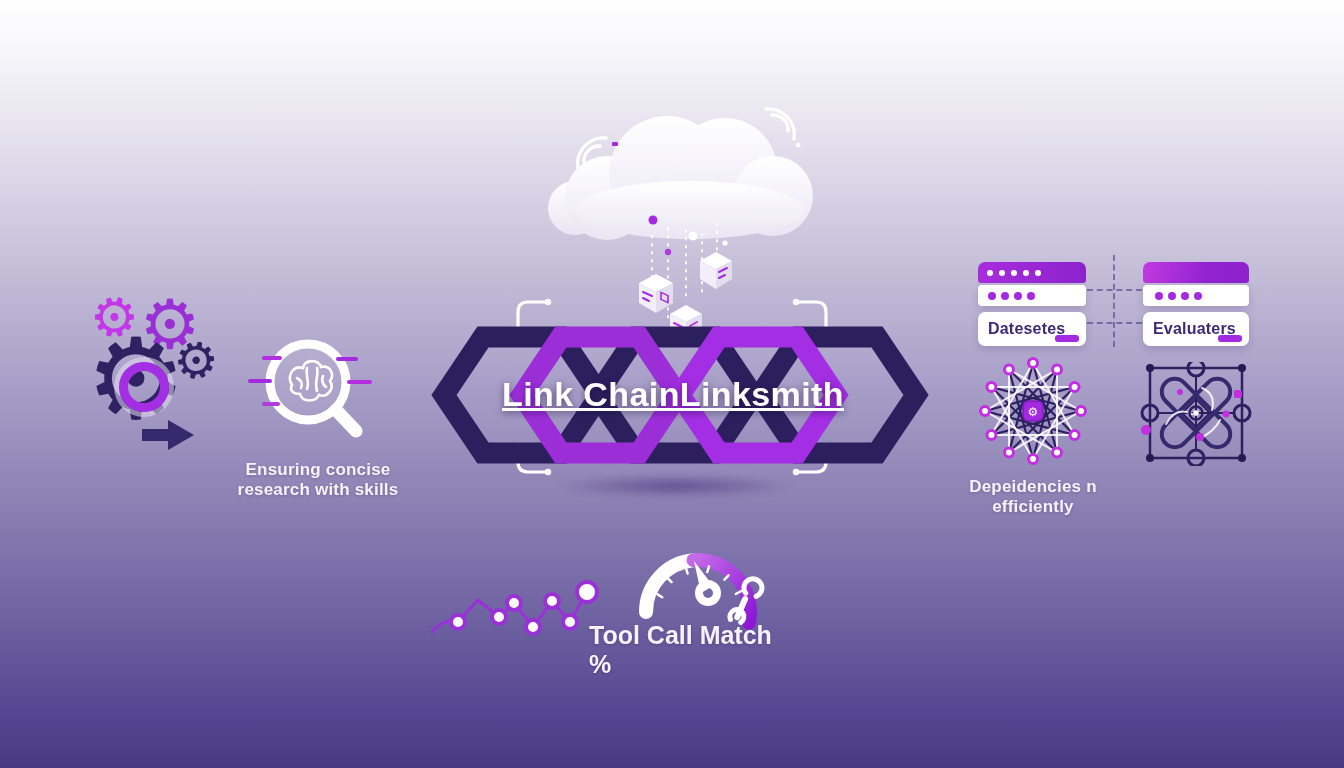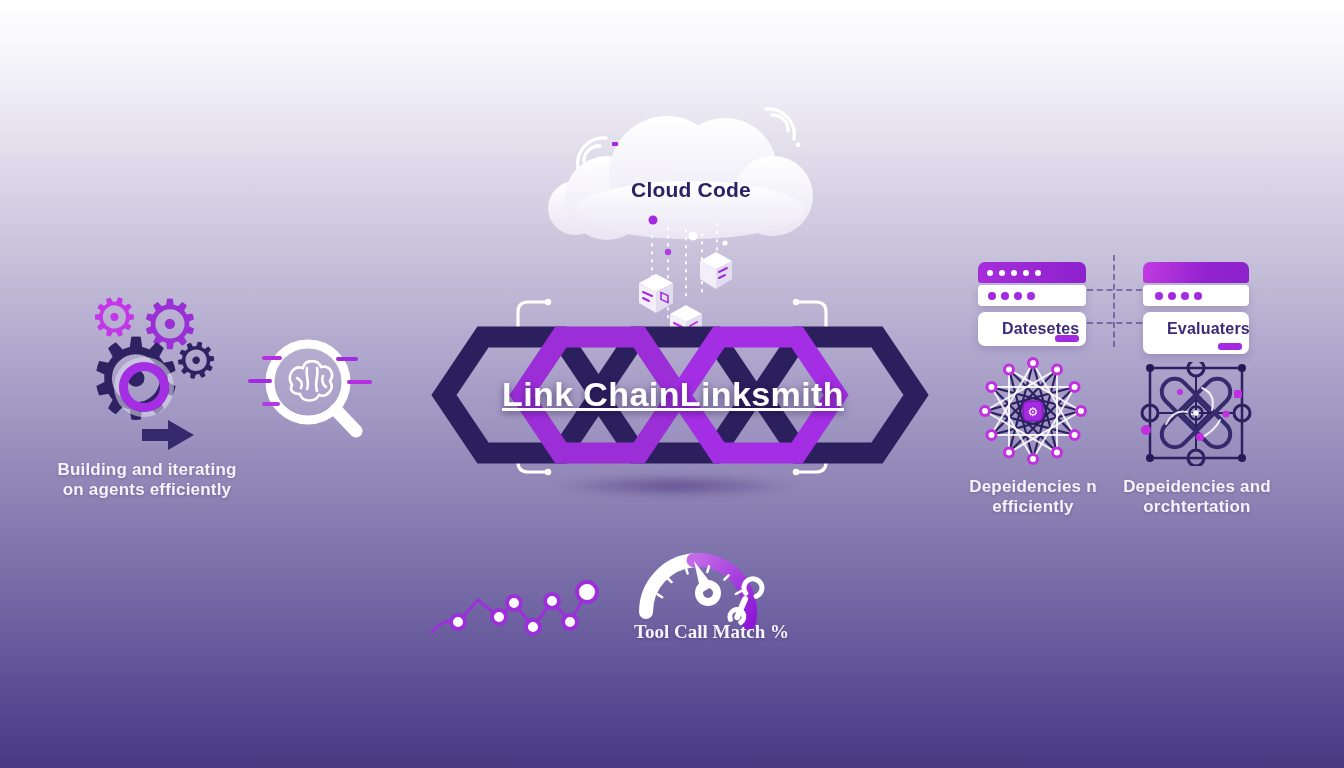--- a/index.html
+++ b/index.html
@@ -18,28 +18,27 @@
     transform:translate(-50%,-50%);user-select:none;
   }
   .cloud-label{
     color:#2c2166;font-weight:700;font-size:21px;text-align:center;letter-spacing:.2px;
   }
   .hero-title{
     color:#ffffff;font-weight:700;font-size:34px;text-align:center;letter-spacing:.4px;
     text-shadow:0 2px 7px rgba(25,12,60,0.55);white-space:nowrap;
   }
   .card{background:#ffffff;border-radius:7px;box-shadow:0 3px 8px rgba(50,30,100,0.18);}
-  .card-label{color:#3b2b78;font-weight:700;font-size:16px;line-height:34px;padding-left:24px;letter-spacing:.2px;}
+  .card-label{color:#3b2b78;font-weight:700;font-size:16px;line-height:34px;padding-left:10px;letter-spacing:.2px;}
   .pill{position:absolute;background:#a32ae0;border-radius:3px;}
   .hdash{position:absolute;border-top:2px dashed rgba(76,58,140,0.6);}
   .vdash{position:absolute;border-left:2px dashed rgba(76,58,140,0.6);}
   .gauge-label{
-    color:#f5f3fb;font-weight:700;font-size:19px;text-align:right;
+    color:#f5f3fb;font-weight:700;font-size:25px;text-align:left;
     text-shadow:0 1px 3px rgba(40,20,80,0.3);
-    font-family:Liberation Serif, serif;
   }
   .chain-shadow{
     position:absolute;left:552px;top:474px;width:246px;height:24px;border-radius:50%;
     background:radial-gradient(ellipse at center,rgba(58,28,110,0.5) 0%,rgba(58,28,110,0.0) 70%);
     filter:blur(3px);
   }
 </style>
 </head>
 <body>
 
@@ -54,21 +53,20 @@
     </defs>
     <g fill="url(#cloudG)">
       <circle cx="30" cy="100" r="27"></circle>
       <circle cx="62" cy="90" r="42"></circle>
       <circle cx="122" cy="66" r="58"></circle>
       <circle cx="180" cy="62" r="52"></circle>
       <circle cx="228" cy="88" r="40"></circle>
       <ellipse cx="145" cy="102" rx="114" ry="29"></ellipse>
     </g>
   </svg>
-  <div class="abs cloud-label" style="left:601px;top:178px;width:180px;">Cloud Code</div>
 
   <svg class="abs" style="left:562px;top:118px;" width="62" height="62" viewBox="0 0 62 62">
     <g fill="none" stroke="#ffffff" stroke-width="3.4" stroke-linecap="round">
       <path d="M 16,50 A 26,26 0 0 1 44,20"></path>
       <path d="M 22,44 A 15,15 0 0 1 38,28"></path>
     </g>
     <circle cx="25" cy="52" r="2.2" fill="#ffffff"></circle>
     <rect x="50" y="24" width="6" height="4" rx="1" fill="#a32ae0"></rect>
   </svg>
 
@@ -161,43 +159,43 @@
   <div class="gear" style="left:114px;top:318px;font-size:54px;color:#c437e8;transform:translate(-50%,-50%) rotate(18deg);">⚙</div>
   <div class="gear" style="left:170px;top:325px;font-size:68px;color:#9a2fd6;">⚙</div>
   <div class="gear" style="left:196px;top:361px;font-size:50px;color:#2e2263;transform:translate(-50%,-50%) rotate(12deg);">⚙</div>
   <div class="gear" style="left:136px;top:379px;font-size:112px;color:#2e2263;">⚙</div>
   <div class="abs" style="left:119px;top:362px;width:32px;height:32px;border:9px solid #a42ee4;border-radius:50%;box-shadow:0 0 0 5px rgba(228,222,240,0.55);"></div>
 
   <svg class="abs" style="left:140px;top:418px;" width="56" height="34" viewBox="0 0 56 34">
     <path d="M 2,11 H 28 V 2 L 54,17 L 28,32 V 23 H 2 Z" fill="#352a6e"></path>
   </svg>
 
-  <div class="abs caption" style="left:47px;top:460px;width:200px;">
-    <div>Building and iterating</div>
-    <div>on agents efficiently</div>
-  </div>
 
   <svg class="abs" style="left:255px;top:330px;" width="120" height="120" viewBox="0 0 120 120">
     <circle cx="53" cy="52" r="38" fill="rgba(255,255,255,0.07)" stroke="#ffffff" stroke-width="9"></circle>
     <line x1="81" y1="80" x2="101" y2="101" stroke="#ffffff" stroke-width="13" stroke-linecap="round"></line>
     <g fill="none" stroke="#ffffff" stroke-width="2.6" stroke-linecap="round">
       <path d="M 37,55 C 31,45 39,35 48,38 C 50,29 63,29 66,37 C 75,35 80,44 75,51 C 80,59 72,68 64,65 C 60,73 47,72 45,64 C 38,64 34,60 37,55 Z"></path>
       <path d="M 52,38 C 50,46 55,51 52,59"></path>
       <path d="M 62,38 C 64,46 59,52 62,61"></path>
       <path d="M 42,48 C 46,50 48,54 46,58"></path>
       <path d="M 68,46 C 66,50 68,55 71,57"></path>
     </g>
   </svg>
 
   <div class="abs" style="left:262px;top:356px;width:20px;height:4px;border-radius:2px;background:#b52fe0;"></div>
   <div class="abs" style="left:248px;top:379px;width:24px;height:4px;border-radius:2px;background:#a32ae0;"></div>
   <div class="abs" style="left:262px;top:402px;width:18px;height:4px;border-radius:2px;background:#b23be0;"></div>
   <div class="abs" style="left:336px;top:357px;width:22px;height:4px;border-radius:2px;background:#a32ae0;"></div>
   <div class="abs" style="left:347px;top:380px;width:25px;height:4px;border-radius:2px;background:#b52fe0;"></div>
 
+  <div class="abs caption" style="left:218px;top:460px;width:200px;">
+    <div>Ensuring concise</div>
+    <div>research with skills</div>
+  </div>
 
   <div class="vdash" style="left:1113px;top:255px;height:92px;"></div>
   <div class="hdash" style="left:1087px;top:289px;width:55px;"></div>
   <div class="hdash" style="left:1087px;top:322px;width:55px;"></div>
 
   <div class="abs" style="left:978px;top:262px;width:108px;">
     <div style="height:21px;border-radius:7px 7px 3px 3px;background:linear-gradient(90deg,#a72ddc,#8d22cc);position:relative;">
       <svg width="108" height="21">
           <g fill="#ffffff">
         <circle cx="12" cy="11" r="3"></circle>
@@ -229,21 +227,21 @@
     <div class="card" style="height:21px;margin-top:2px;border-radius:4px;">
       <svg width="106" height="21">
           <g fill="#a32ae0">
         <circle cx="16" cy="11" r="4"></circle>
             <circle cx="29" cy="11" r="4"></circle>
             <circle cx="42" cy="11" r="4"></circle>
             <circle cx="55" cy="11" r="4"></circle>
       </g>
         </svg>
     </div>
-    <div class="card" style="height:42px;margin-top:6px;position:relative;">
+    <div class="card" style="height:34px;margin-top:6px;position:relative;">
       <div class="card-label">Evaluaters</div>
       <div class="pill" style="right:7px;bottom:4px;width:24px;height:7px;"></div>
     </div>
   </div>
 
   <svg class="abs" style="left:973px;top:355px;" width="120" height="114" viewBox="0 0 120 114">
     <g id="starlines">
         <line x1="108" y1="56" x2="18.430780618346944" y2="32" stroke="#2b2060" stroke-width="2.2"></line>
         <line x1="101.56921938165306" y1="32" x2="12" y2="55.99999999999999" stroke="#2b2060" stroke-width="2.2"></line>
         <line x1="84" y1="14.430780618346944" x2="18.430780618346937" y2="79.99999999999999" stroke="#2b2060" stroke-width="2.2"></line>
@@ -320,24 +318,20 @@
     <circle cx="60" cy="51" r="6.5" fill="none" stroke="#2b2060" stroke-width="2.5"></circle>
     <circle cx="60" cy="51" r="2.8" fill="#ffffff"></circle>
     <g fill="#c12fe0">
       <rect x="98" y="28" width="8" height="8" rx="1.5"></rect>
       <circle cx="10" cy="68" r="5"></circle>
       <circle cx="44" cy="30" r="3"></circle>
       <circle cx="90" cy="52" r="3.5"></circle>
       <circle cx="64" cy="75" r="4"></circle>
     </g>
   </svg>
-  <div class="abs caption" style="left:1117px;top:477px;width:160px;">
-    <div>Depeidencies and</div>
-    <div>orchtertation</div>
-  </div>
 
   <svg class="abs" style="left:428px;top:555px;overflow:visible;" width="190" height="100" viewBox="0 0 190 100">
     <path d="M 4,77 Q 16,63 30,67 L 50,45 L 71,62 L 86,48 L 105,72 L 124,46 L 142,67 L 159,37" fill="none" stroke="#9b30d9" stroke-width="3" stroke-linejoin="round" stroke-linecap="round"></path>
     <g fill="#ffffff" stroke="#9b30d9" stroke-width="4">
       <circle cx="30" cy="67" r="7"></circle>
         <circle cx="71" cy="62" r="7"></circle>
         <circle cx="86" cy="48" r="7"></circle>
       <circle cx="105" cy="72" r="7"></circle>
         <circle cx="124" cy="46" r="7"></circle>
         <circle cx="142" cy="67" r="7"></circle>

